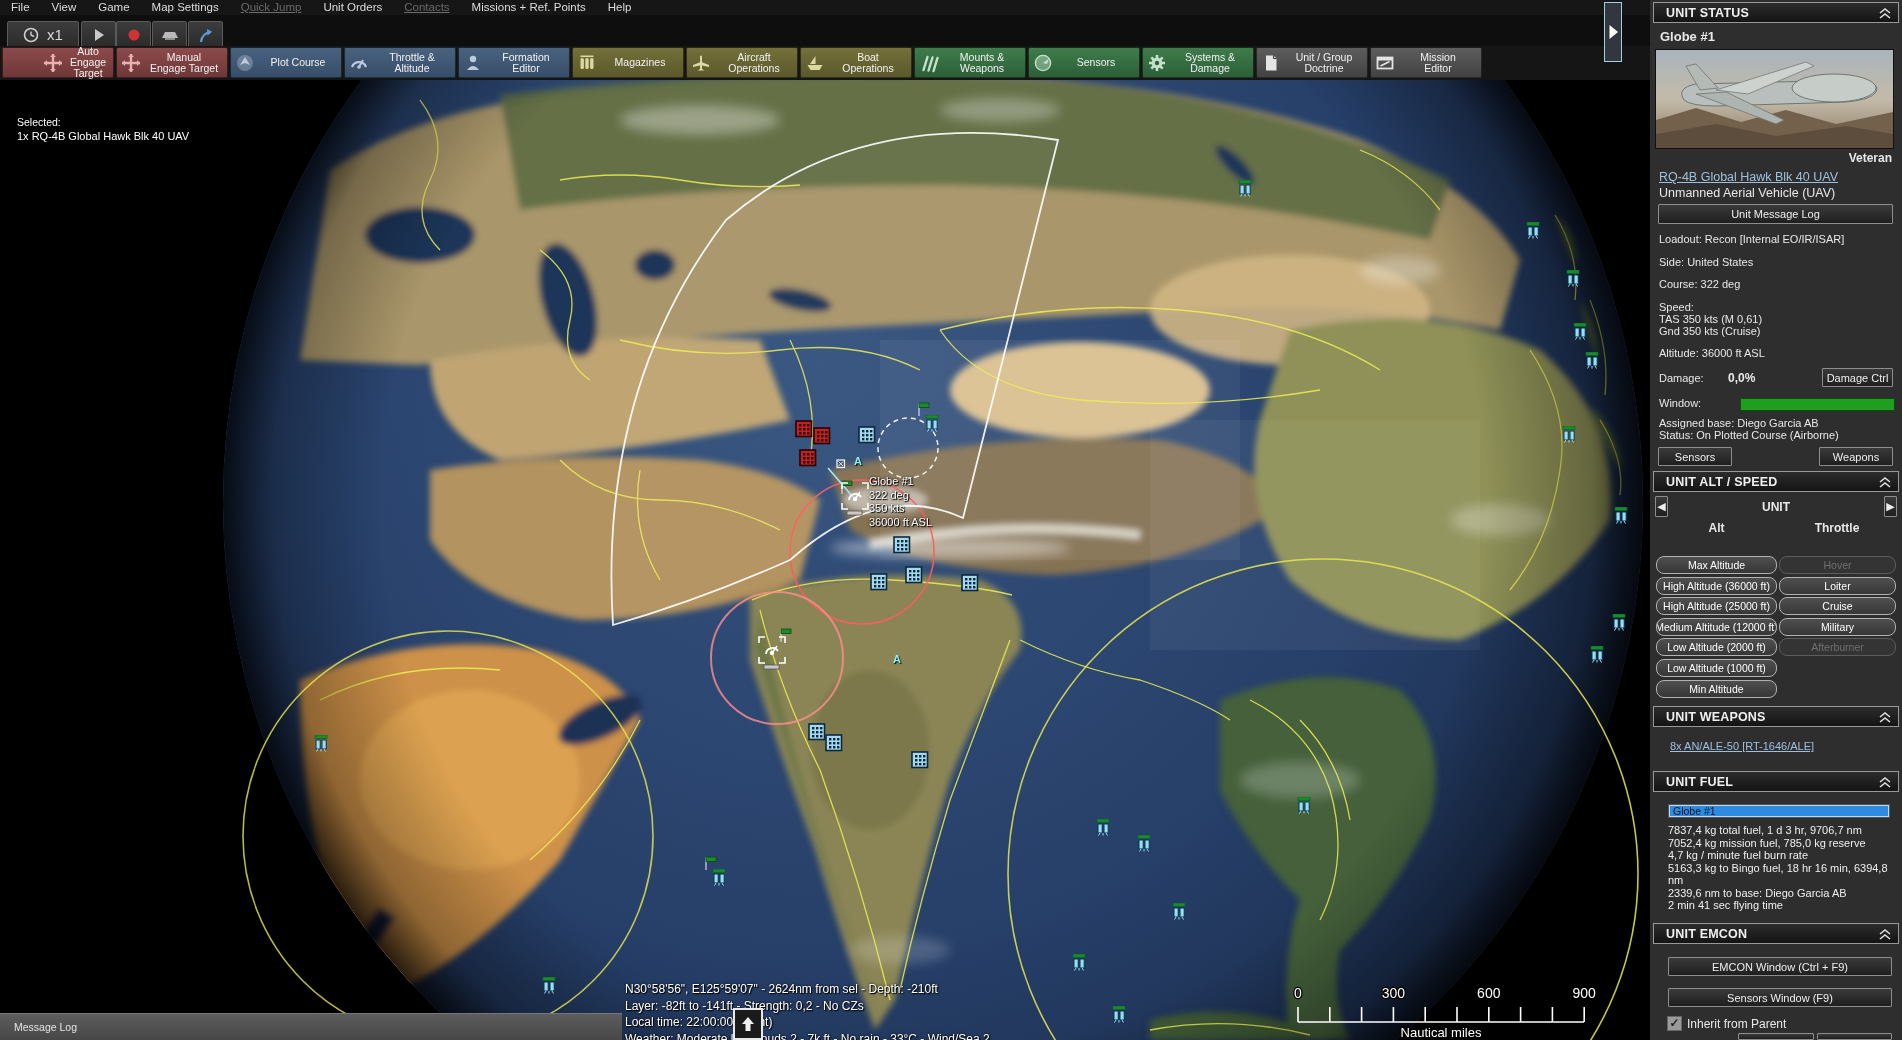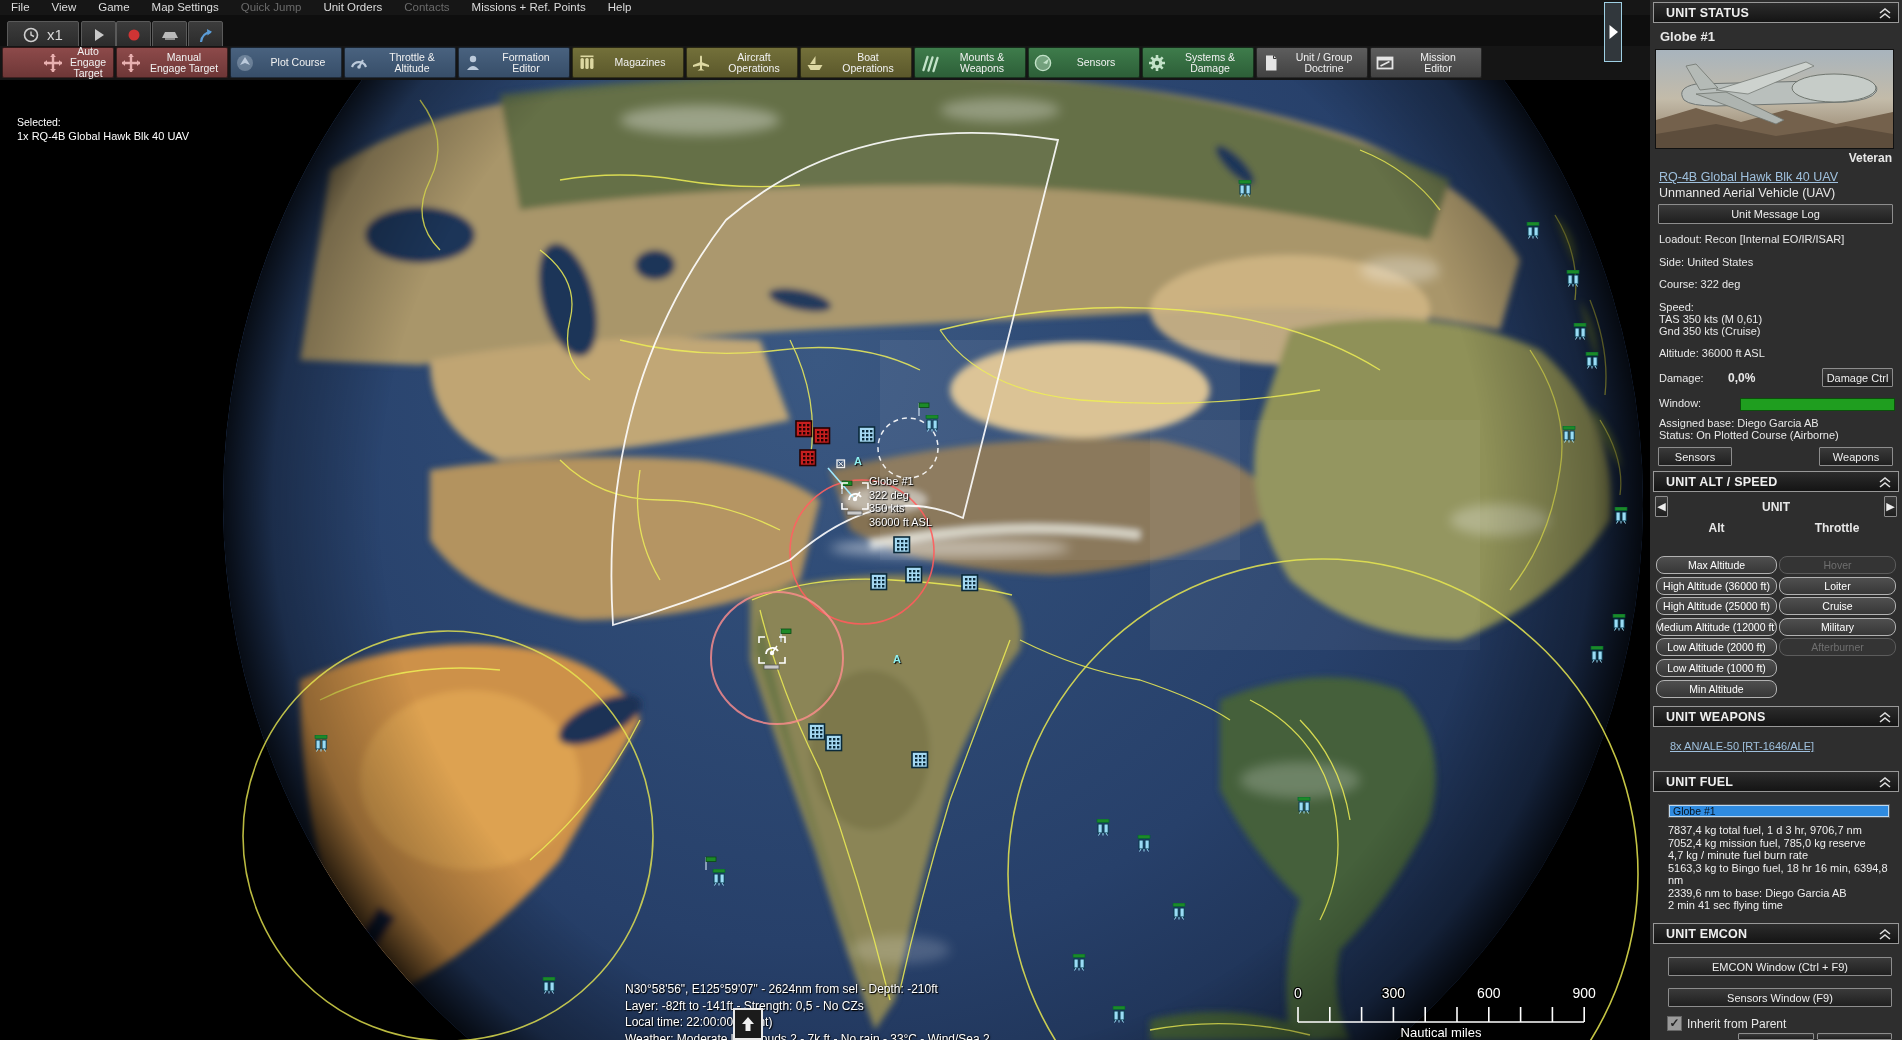--- a/index.html
+++ b/index.html
@@ -2,21 +2,21 @@
 <html><head>
 <meta charset="utf-8">
 <style>
   html,body{margin:0;padding:0;background:#000;}
   #stage{position:relative;width:1902px;height:1040px;overflow:hidden;background:#000;
          font-family:"Liberation Sans",sans-serif;color:#fff;}
   .abs{position:absolute;}
   
   #menubar{left:0;top:0;width:1902px;height:15px;background:#161616;z-index:50;font-size:11.5px;}
   .menu-item{display:inline-block;padding:1px 11px;color:#ddd;cursor:default;}
-  .menu-item.disabled{color:#6a6a6a;}
+  .menu-item.disabled{color:#6a6a6a;text-decoration:underline;}
   
   #controlrow{left:0;top:15px;width:1650px;height:31px;background:#0e0e0e;z-index:50;}
   .ctl-btn{position:absolute;top:6px;height:25px;background:linear-gradient(#3c3c3c,#2b2b2b);
            border:1px solid #5a5a5a;border-radius:2px;display:flex;align-items:center;justify-content:center;}
   
   #toolbar{left:0;top:46px;width:1650px;height:34px;background:#151515;z-index:50;}
   .tb-btn{position:absolute;top:1px;height:31px;border-radius:2px;display:flex;align-items:center;
           padding:0 4px;box-sizing:border-box;border:1px solid rgba(0,0,0,.55);}
   .tb-btn .tb-icon{width:20px;height:20px;flex:0 0 20px;margin-right:4px;}
   .tb-txt{font-size:10.5px;line-height:11px;color:#f2f2f2;text-align:center;flex:1;}
@@ -644,24 +644,27 @@
       </div>
     </div>
 
   <div class="abs" id="selblock">
     <div class="l1">Selected:</div>
     <div class="l2">1x RQ-4B Global Hawk Blk 40 UAV</div>
   </div>
 
   <div class="abs" id="map-status">
       <div>N30°58'56", E125°59'07" - 2624nm from sel - Depth: -210ft</div>
-      <div>Layer: -82ft to -141ft - Strength: 0,5 - No CZs</div>
+      <div>Layer: -82ft to -141ft - Strength: 0,2 - No CZs</div>
       <div>Local time: 22:00:00 (Night)</div>
       <div>Weather: Moderate low clouds 2 - 7k ft - No rain - 33°C - Wind/Sea 2</div>
     </div>
+  <div class="abs" id="msg-log-bar">
+    <span>Message Log</span>
+  </div>
   <div class="abs" id="uparrow-btn">
     <svg width="14" height="16" viewBox="0 0 14 16">
         <path d="M7 1 L13 8 L9.5 8 L9.5 15 L4.5 15 L4.5 8 L1 8 Z" fill="#f0f0f0"></path>
       </svg>
   </div>
   <svg class="abs" id="scalebar" width="330" height="60" style="left:1285px;top:980px;">
       <path d="M13 42 L299 42" stroke="#fff" stroke-width="1.6"></path>
       <path d="M13 27 L13 42" stroke="#fff" stroke-width="1.6"></path>
       <path d="M44.8 27 L44.8 42" stroke="#fff" stroke-width="1.6"></path>
       <path d="M76.6 27 L76.6 42" stroke="#fff" stroke-width="1.6"></path>

